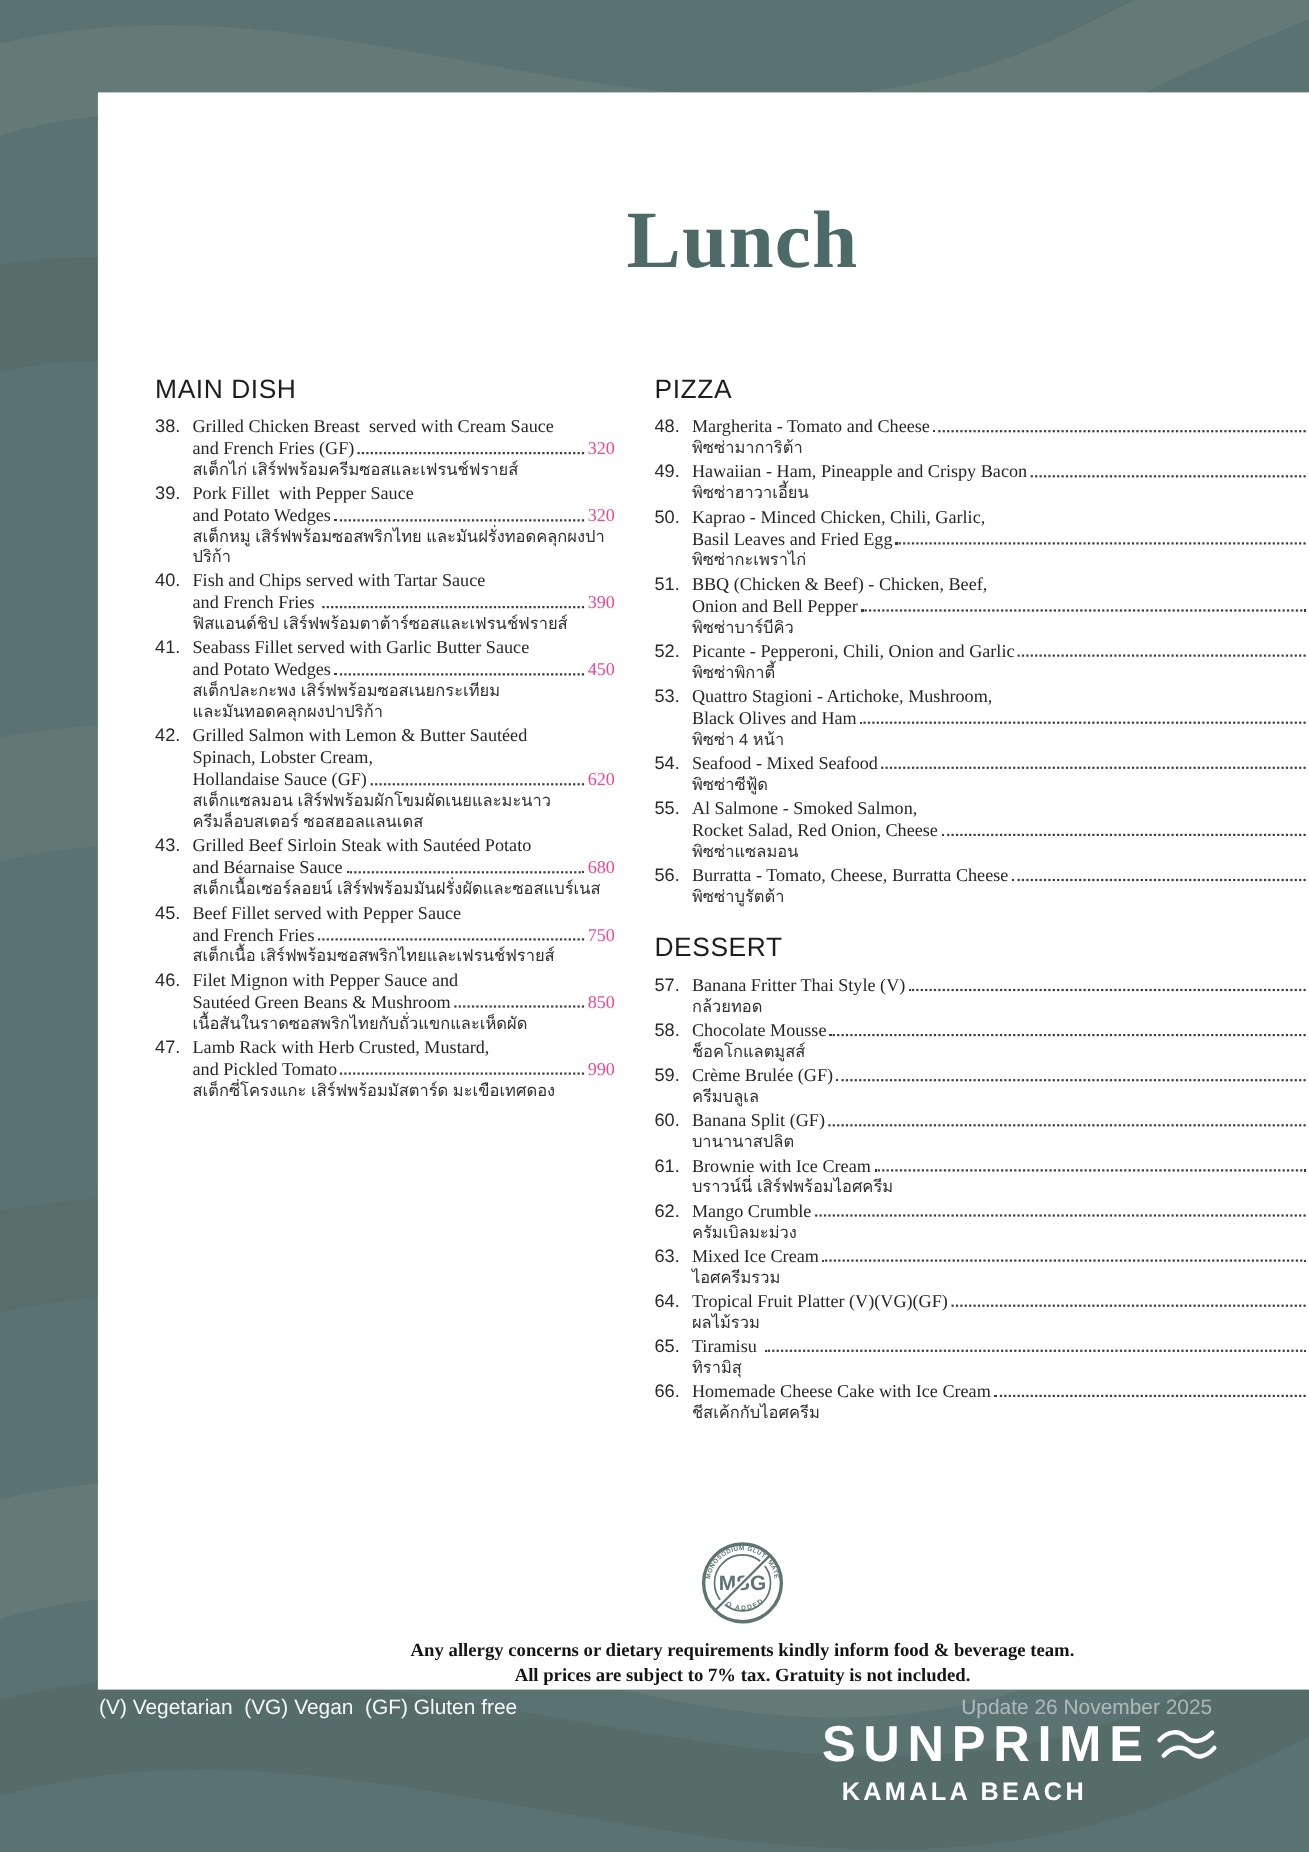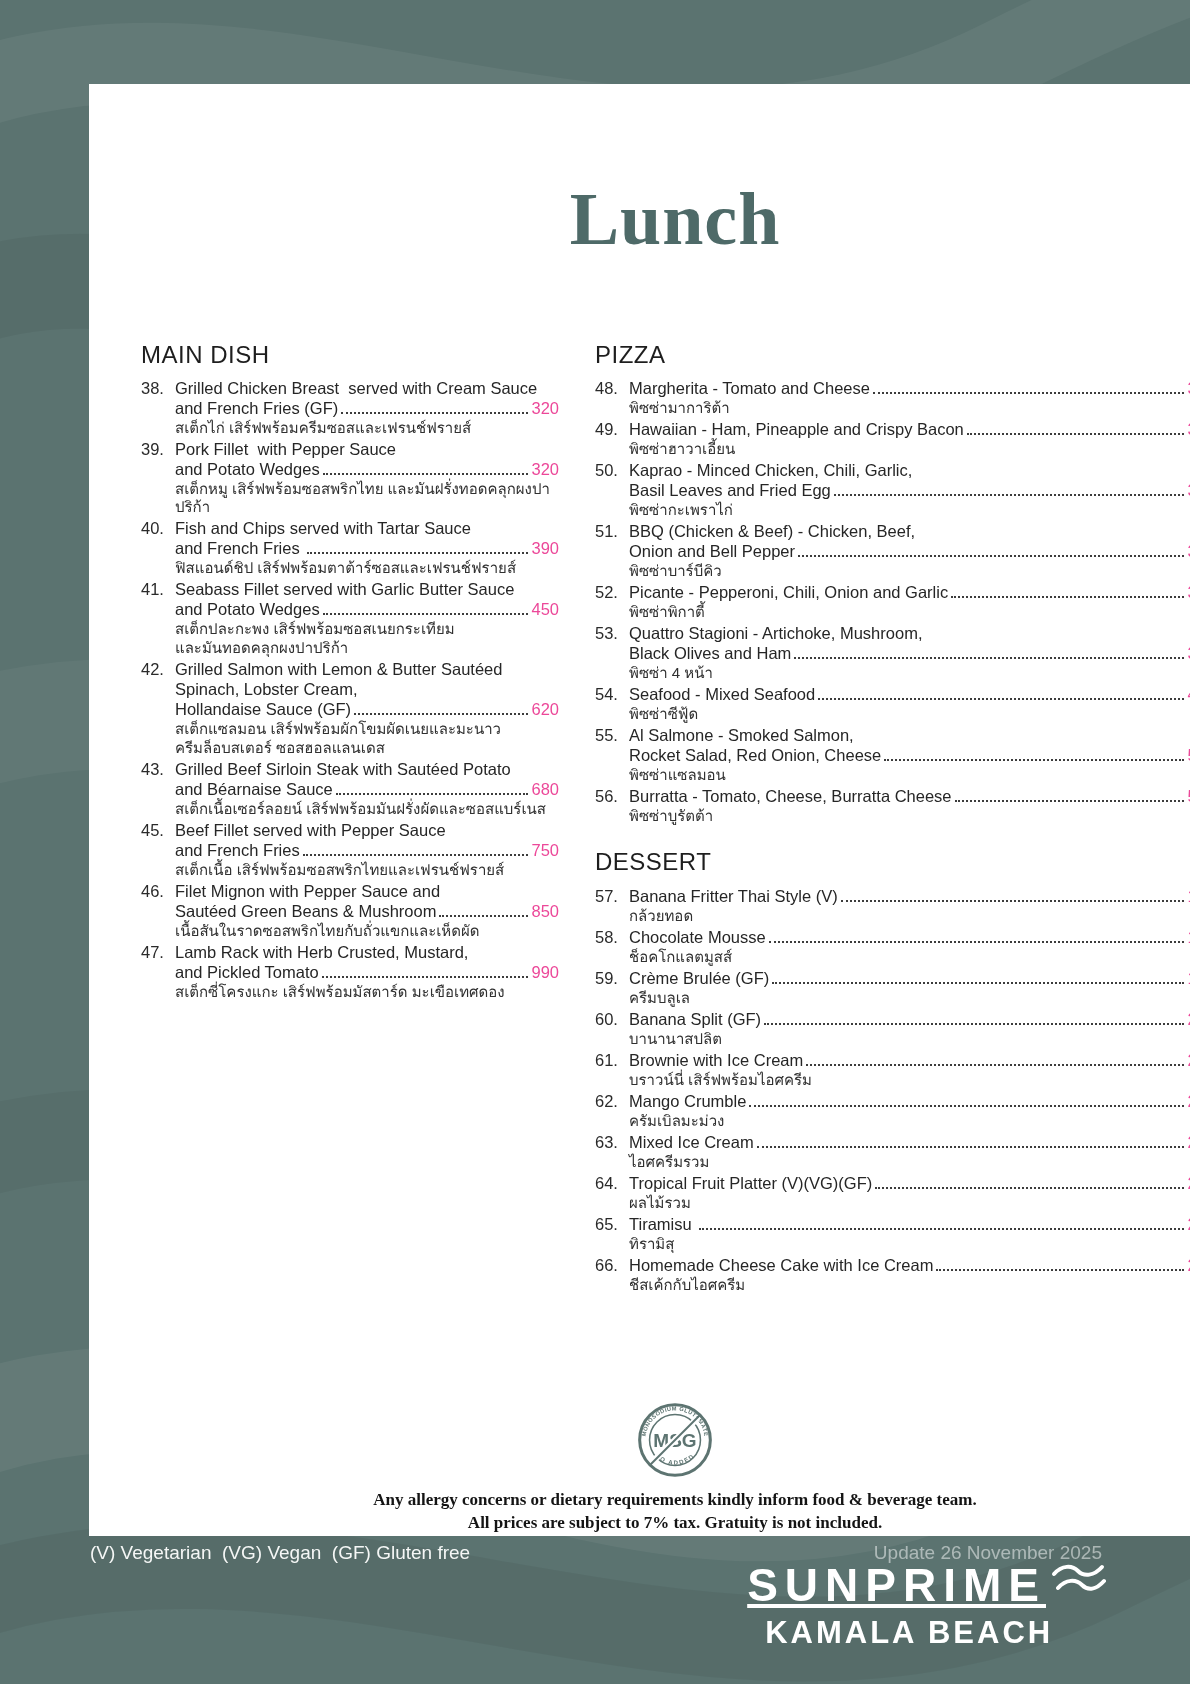--- a/index.html
+++ b/index.html
@@ -12,37 +12,37 @@
          color:#4e6a68;letter-spacing:1px;}
   .columns{position:absolute;top:258px;left:52px;right:46px;display:flex;gap:36px;}
   .col{min-width:0;}
   .col-left{width:418px;flex:none;}
   .col-right{flex:1;}
   .section + .section{margin-top:24px;}
   .sec-title{margin:0 0 10px 0;font-size:24px;line-height:1.1;font-weight:500;color:#1e1e1e;letter-spacing:0.5px;}
   .item{display:flex;margin-bottom:2px;}
   .num{width:34px;flex:none;font-size:16.5px;line-height:20px;color:#2a2a2a;}
   .ibody{flex:1;min-width:0;}
-  .line{display:flex;align-items:baseline;font-size:16.5px;line-height:20px;color:#262626;}
+  .line{display:flex;align-items:baseline;font-size:16.5px;line-height:20px;color:#262626;font-family:Liberation Serif, serif;}
   .nm{white-space:pre-wrap;}
   .leader{flex:1;min-width:12px;border-bottom:2.5px dotted #3c3c3c;margin:0 3px;}
   .price{flex:none;font-size:16.5px;color:#ec4899;}
   .thai{font-size:15px;line-height:18px;color:#303030;margin-top:1px;}
   .badge-wrap{position:absolute;bottom:54px;left:0;right:0;text-align:center;}
   .notes{position:absolute;bottom:0;left:0;right:0;text-align:center;}
   .note{margin:3px 0;font-family:"Liberation Serif",serif;font-weight:bold;font-size:17px;color:#141414;}
   .footer-row{position:absolute;left:90px;right:88px;top:1542px;display:flex;
               justify-content:space-between;align-items:baseline;font-size:19px;gap:24px;}
   .legend{color:#f5f7f6;white-space:pre;}
   .update{color:rgba(255,255,255,0.5);}
   .brand{position:absolute;right:84px;top:1562px;color:#ffffff;}
-  .brand-word{display:flex;align-items:flex-start;text-decoration:underline;}
+  .brand-word{display:flex;align-items:flex-end;}
   .brand-name{font-size:46px;font-weight:700;letter-spacing:7px;line-height:1;}
   .brand-wave{margin-left:4px;margin-top:0px;}
-  .brand-sub{font-size:31px;font-weight:700;letter-spacing:3px;margin-top:7px;margin-left:18px;}
+  .brand-sub{font-size:23px;font-weight:700;letter-spacing:3px;margin-top:7px;margin-left:18px;}
 </style>
 </head>
 <body>
 
 <div class="page">
 
   <svg class="bg-waves" viewBox="0 0 1190 1684" preserveAspectRatio="none">
     <path d="M-100 120 C 250 -60, 600 260, 1000 60 S 1300 -10, 1400 60" stroke="rgba(255,255,255,0.05)" stroke-width="80" fill="none"></path>
     <path d="M-100 330 C 200 150, 520 540, 820 340 S 1300 180, 1400 300" stroke="rgba(0,0,0,0.05)" stroke-width="95" fill="none"></path>
     <path d="M-100 760 C 260 600, 560 920, 900 740 S 1300 640, 1400 740" stroke="rgba(255,255,255,0.04)" stroke-width="110" fill="none"></path>

